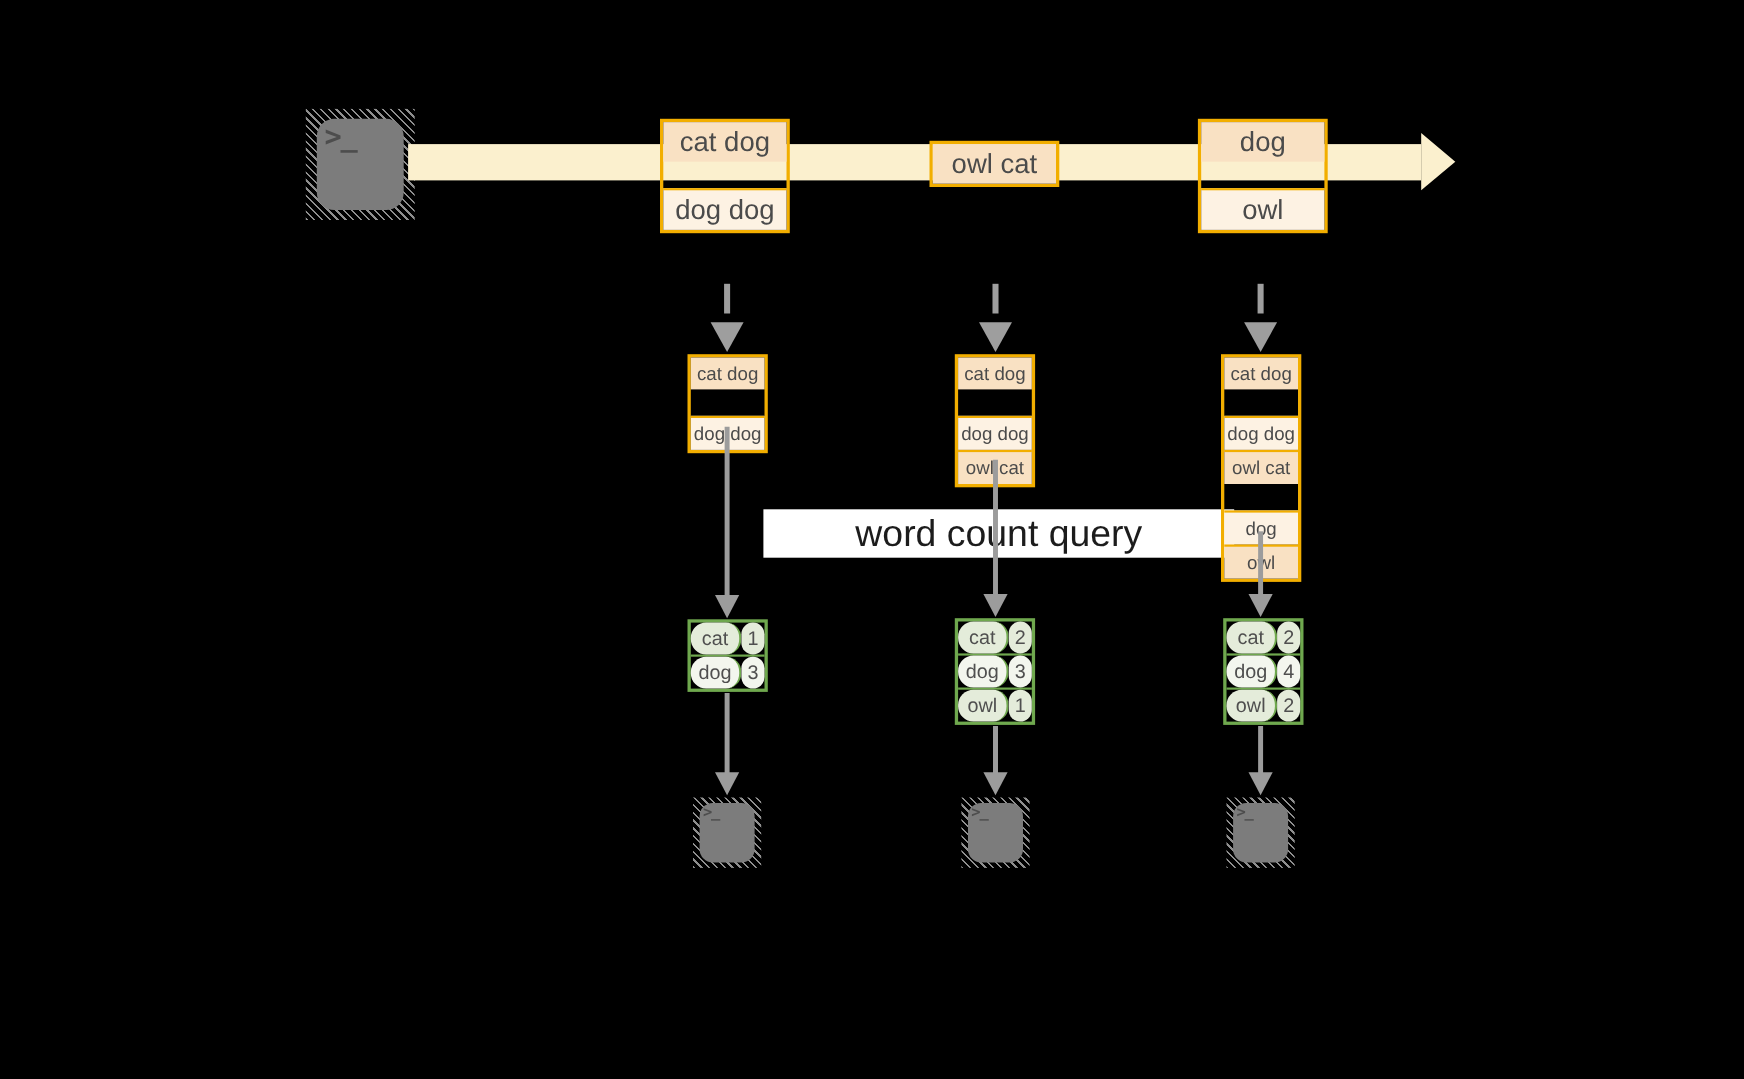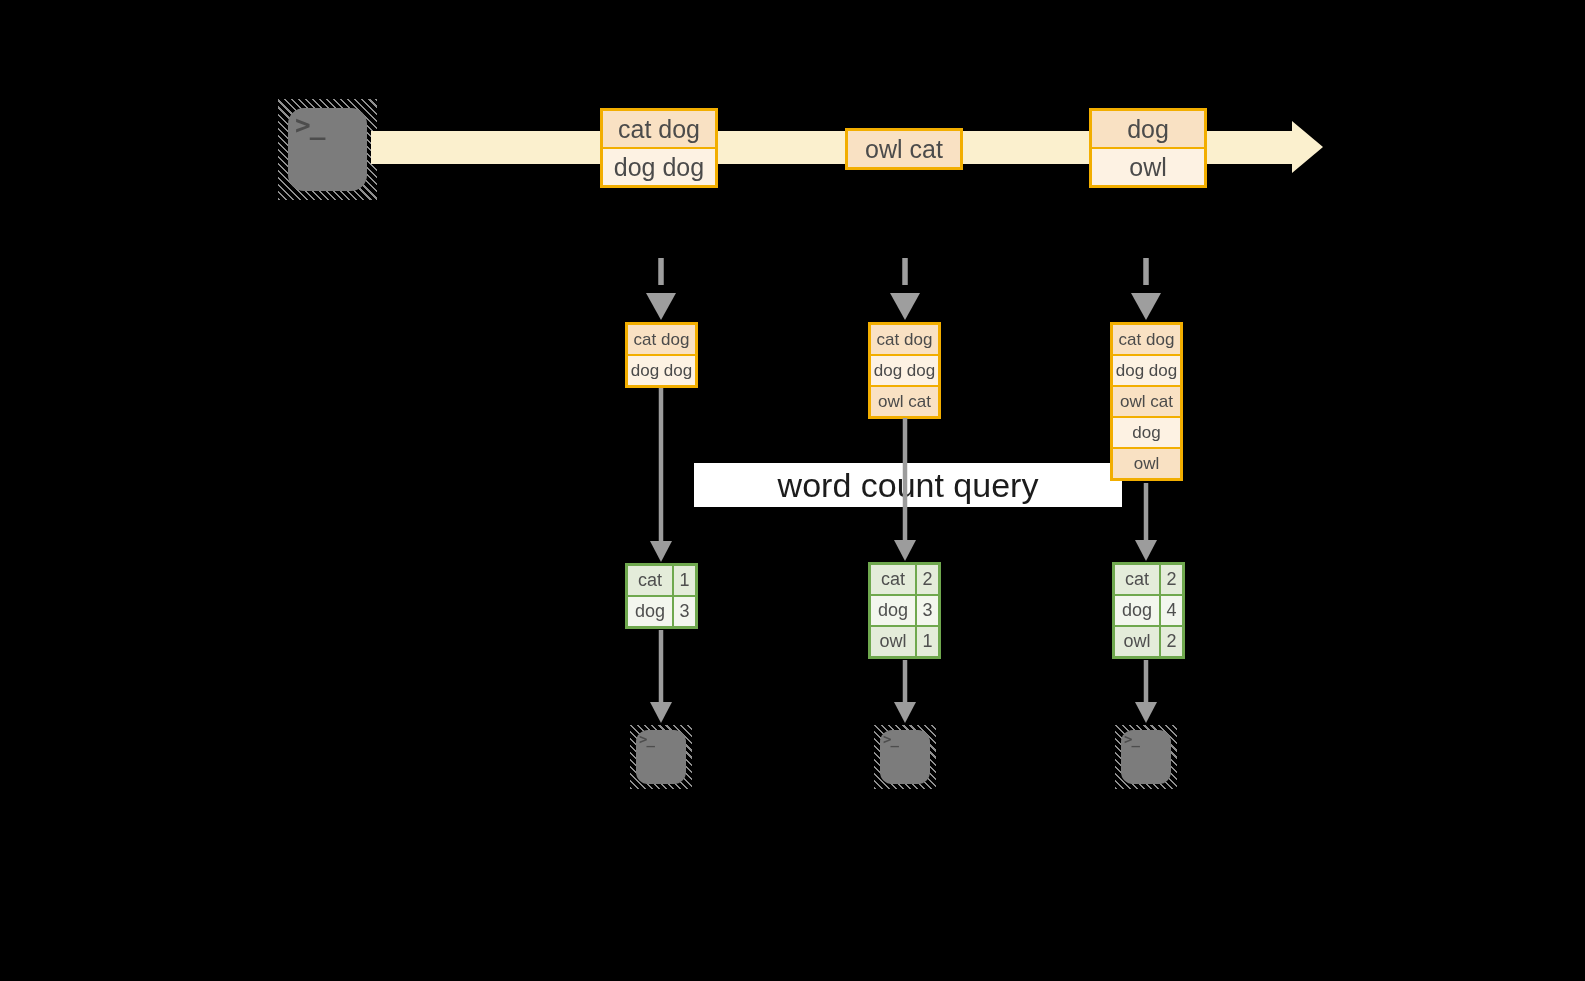--- a/index.html
+++ b/index.html
@@ -41,32 +41,32 @@
   .ebox{position:absolute;border:3px solid var(--gold);z-index:2;}
   .ebox .row{width:112px;height:36px;line-height:36px;text-align:center;font-size:25px;color:var(--ink);}
   .ebox .row + .row{border-top:2px solid var(--gold);}
 
   
   .wbox{position:absolute;border:3px solid var(--gold);z-index:2;}
   .wbox .row{width:67px;height:29px;line-height:29px;text-align:center;font-size:17px;color:var(--ink);}
   .wbox .row + .row{border-top:2px solid var(--gold);}
 
   .dark{background:var(--peach-dark);}
-  .light{background:var(--peach-light);}
+  .light{background:var(--peach-light);margin-top:24px;}
 
   
   .banner{left:694px;top:463px;width:428px;height:44px;background:#fff;z-index:1;
           display:flex;align-items:center;justify-content:center;
           font-size:34px;color:var(--banner-ink);}
 
   
   .gtable{position:absolute;border:3px solid var(--green);z-index:2;}
   .gtable .row{display:flex;}
   .gtable .row + .row{border-top:2px solid var(--green);}
-  .gtable .cell{height:29px;line-height:29px;text-align:center;font-size:18px;color:#4f4f4f;}
+  .gtable .cell{height:29px;line-height:29px;text-align:center;font-size:18px;color:#4f4f4f;border-radius:14px;}
   .gtable .word{width:44px;border-right:2px solid var(--green);}
   .gtable .count{width:21px;}
   .grow-dark .cell{background:var(--sage-dark);}
   .grow-light .cell{background:var(--sage-light);}
 
   svg#arrows{position:absolute;left:0;top:0;z-index:3;}
 </style>
 </head>
 <body>
 

